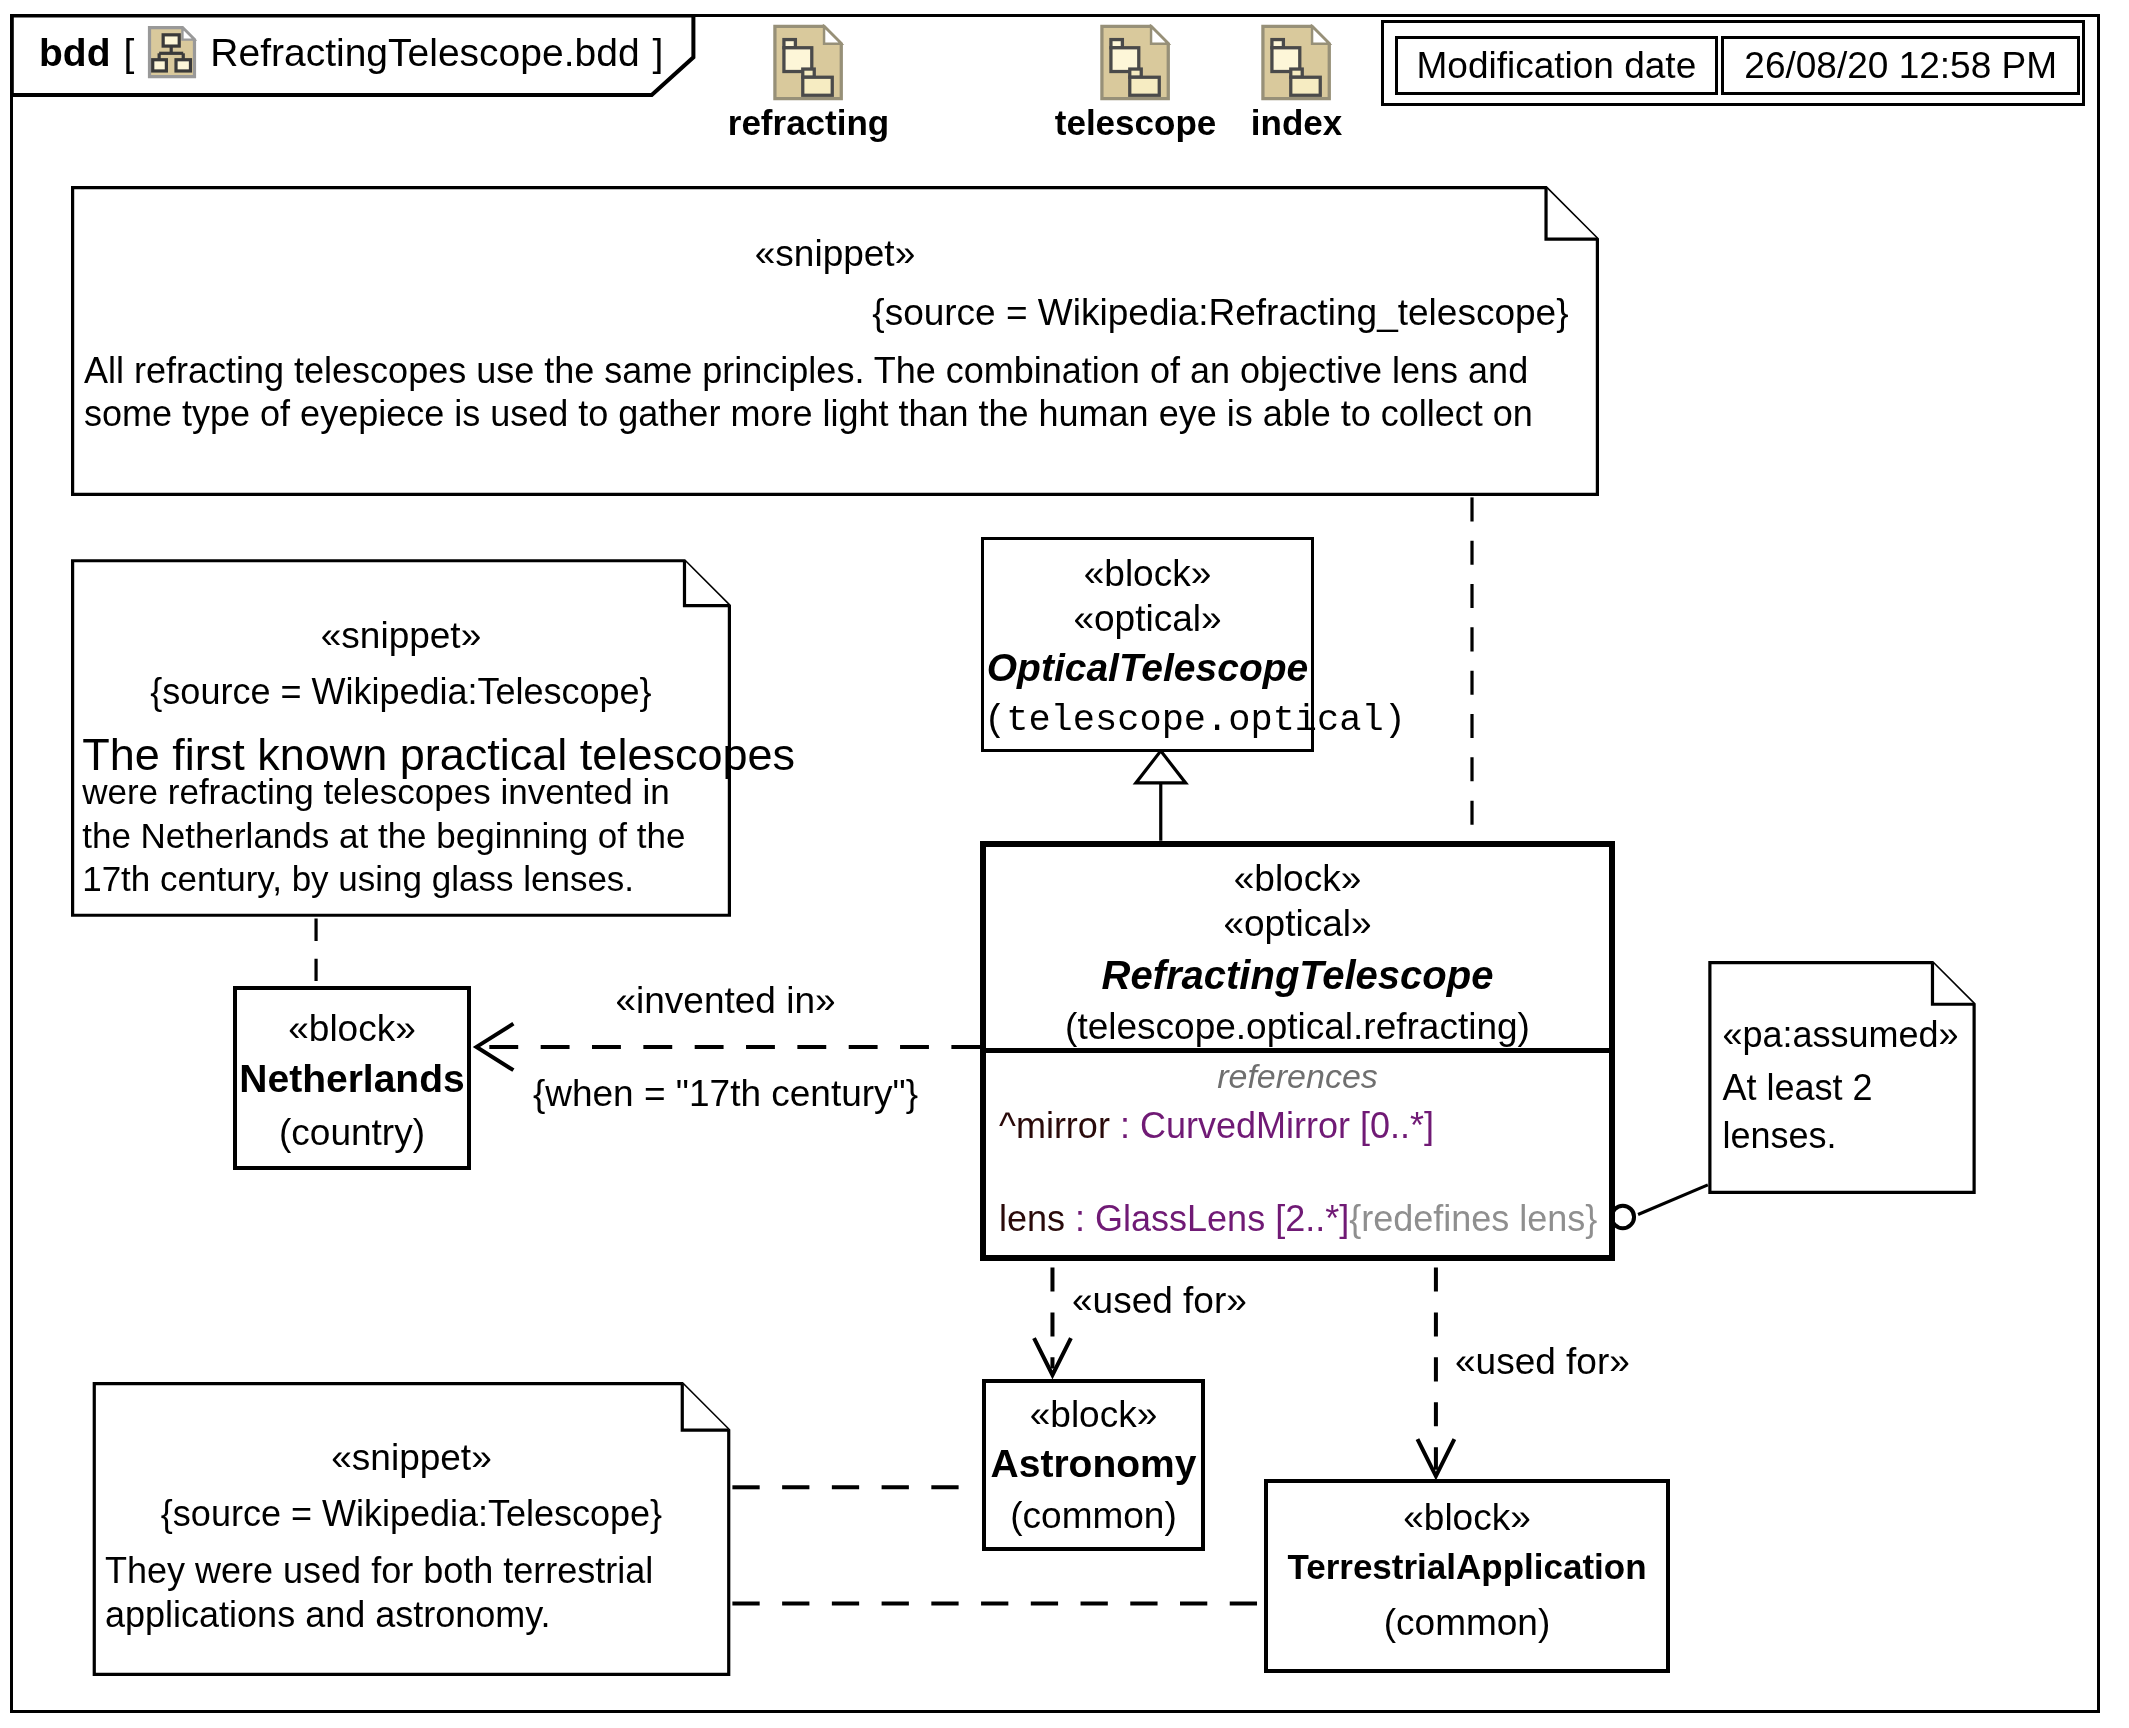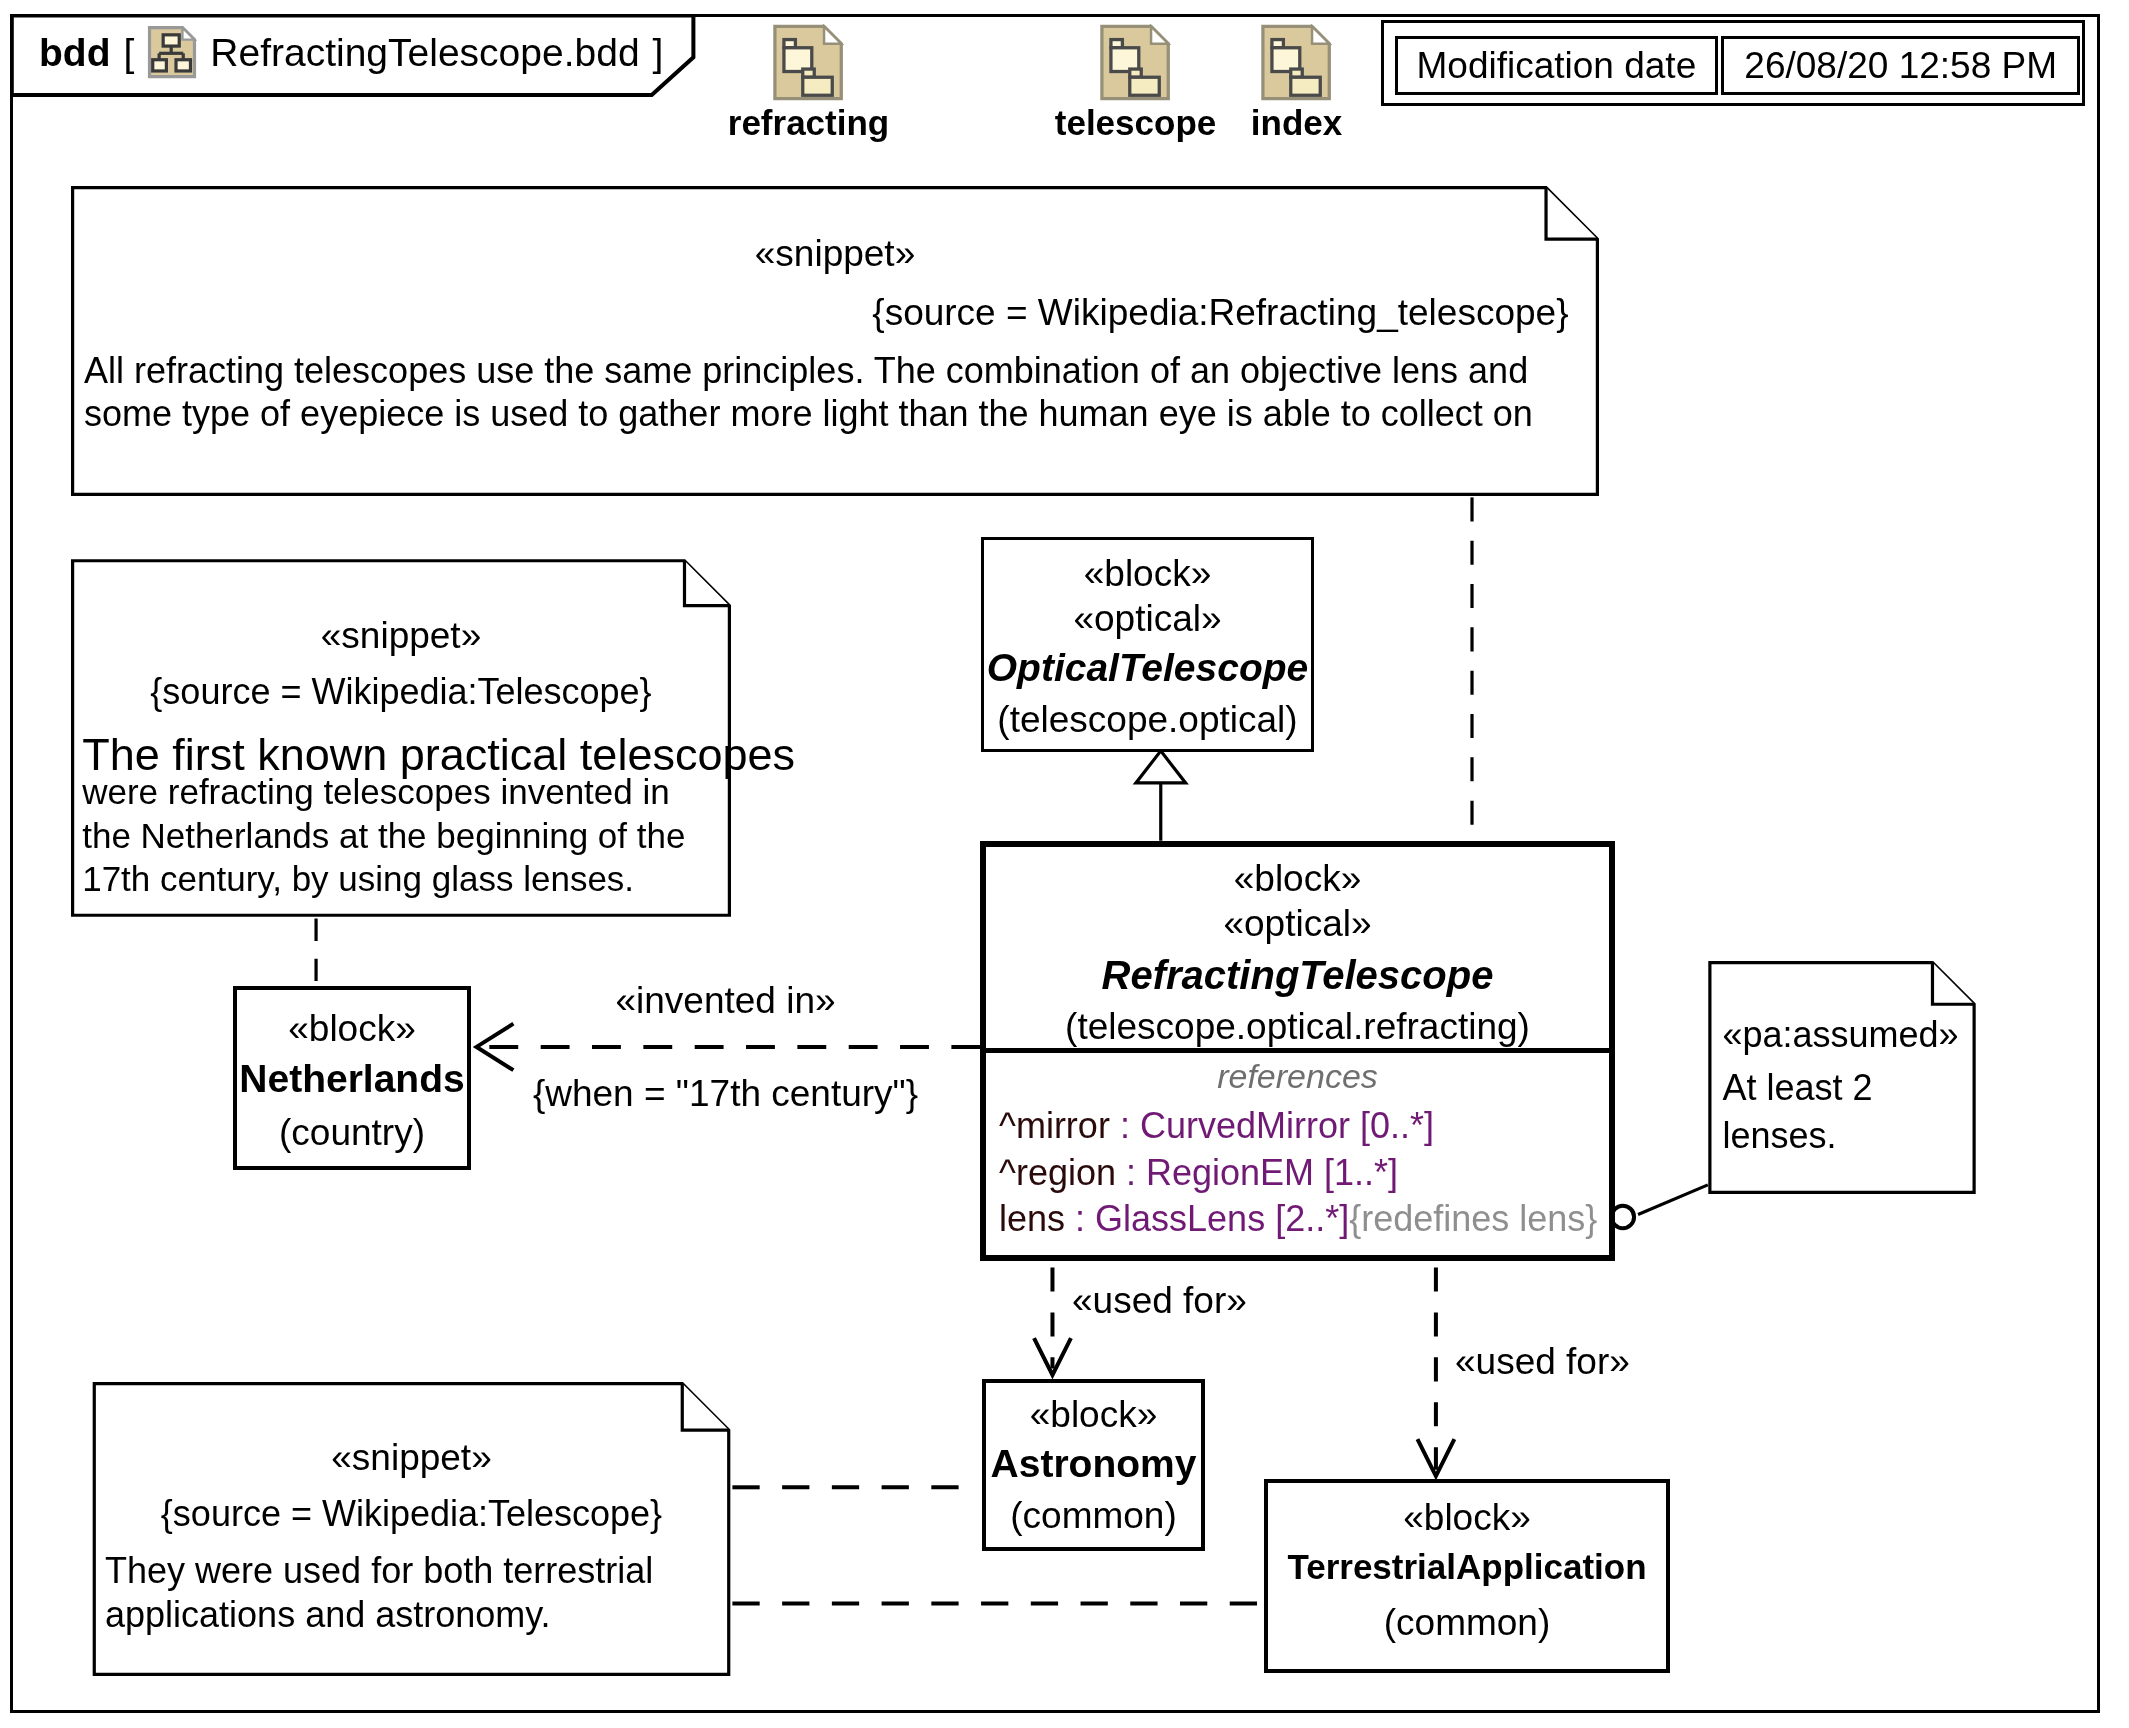--- a/index.html
+++ b/index.html
@@ -185,36 +185,33 @@
     </svg>
     <div class="txt" style="left:14.4px;top:53px;font-size:36px;">«pa:assumed»</div>
     <div class="txt" style="left:14.4px;top:106px;">At least 2</div>
     <div class="txt" style="left:14.4px;top:154px;">lenses.</div>
   </div>
 
   <div class="block" style="left:981px;top:537px;width:327px;height:209px;border-width:3.2px;z-index:2;">
     <div class="bline" style="top:13px;">«block»</div>
     <div class="bline" style="top:58px;">«optical»</div>
     <div class="bline bname-it" style="top:106px;">OpticalTelescope</div>
-    <div class="bline" style="top:159px;">(telescope.optical)</div>
+    <div class="bline" style="top:159px;font-family:Liberation Mono, monospace;">(telescope.optical)</div>
   </div>
 
   <div class="block" id="rt-block" style="left:980px;top:841px;width:623px;height:408px;z-index:2;">
     <div class="bline" style="top:11.2px;">«block»</div>
     <div class="bline" style="top:56px;">«optical»</div>
     <div class="bline bname-it" style="top:106px;font-size:40px;">RefractingTelescope</div>
     <div class="bline" style="top:159px;">(telescope.optical.refracting)</div>
     <div id="rt-divider"></div>
     <div id="refs-label">references</div>
     <div class="prop" style="top:258px;">
       <span class="pname">^mirror</span><span class="prest"> : CurvedMirror [0..*]</span>
     </div>
-    <div class="prop" style="top:305px;">
-      <span class="pname">^region</span><span class="prest"> : RegionEM [1..*]</span>
-    </div>
     <div class="prop" style="top:351px;">
       <span class="pname">lens</span><span class="prest"> : GlassLens [2..*]</span><span class="pmod">{redefines lens}</span>
     </div>
   </div>
 
   <div class="block" style="left:233px;top:986px;width:230px;height:176px;z-index:2;">
     <div class="bline" style="top:17.6px;">«block»</div>
     <div class="bline bname" style="top:67px;">Netherlands</div>
     <div class="bline" style="top:122px;">(country)</div>
   </div>

